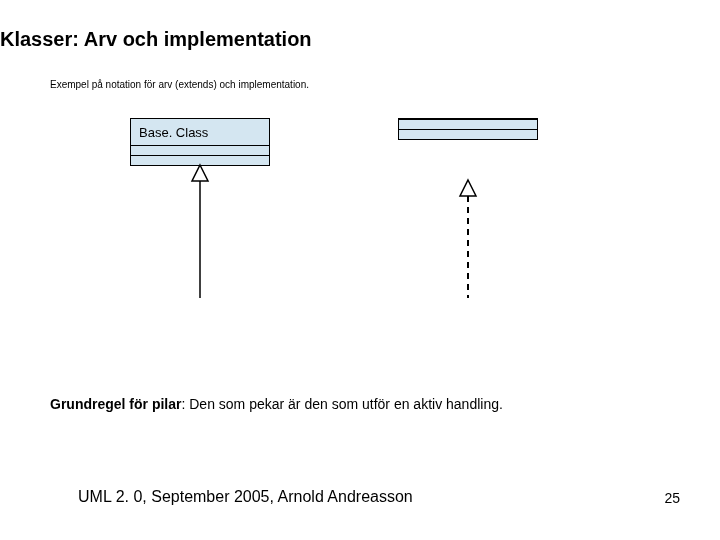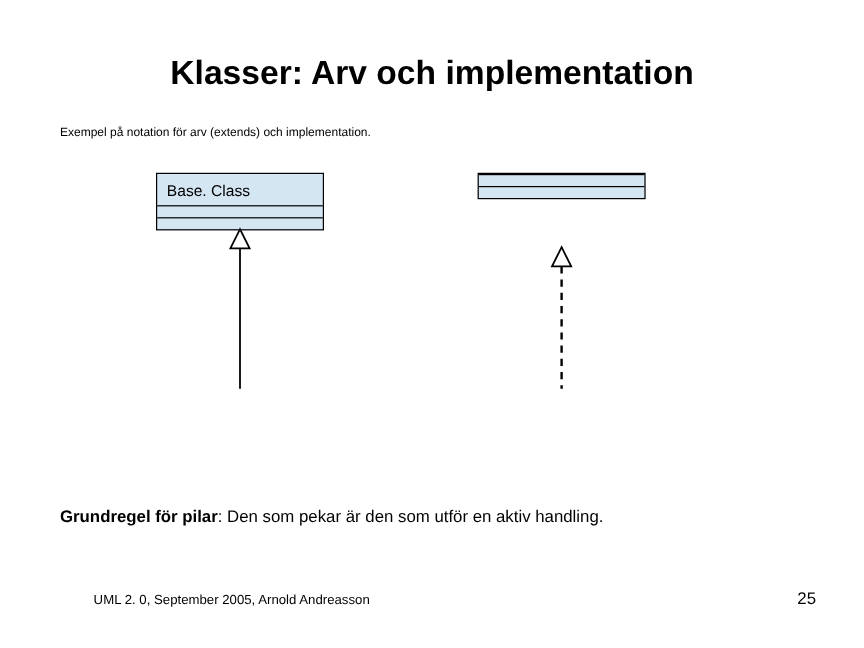--- a/index.html
+++ b/index.html
@@ -5,25 +5,24 @@
   * { box-sizing: border-box; margin: 0; padding: 0; }
   body {
     width: 720px;
     height: 540px;
     font-family: Arial, Helvetica, sans-serif;
     background: #fff;
     position: relative;
     color: #000;
   }
   .title {
-    text-align: center;
-    font-size: 28px;
+    text-align: left;
+    font-size: 20px;
     font-weight: bold;
     padding-top: 28px;
-    margin-top: 17px;
   }
   .intro {
     font-size: 10px;
     margin: 28px 0 0 50px;
   }
   .diagram {
     position: relative;
     width: 696px;
     height: 280px;
     margin-top: 18px;
@@ -50,21 +49,21 @@
   }
   .rule {
     font-size: 14px;
     margin: 8px 0 4px 50px;
   }
   .rule .b { font-weight: bold; }
   .footer-left {
     position: absolute;
     left: 78px;
     bottom: 34px;
-    font-size: 11px;
+    font-size: 16px;
   }
   .footer-right {
     position: absolute;
     right: 40px;
     bottom: 34px;
     font-size: 14px;
   }
 </style>
 </head>
 <body>

